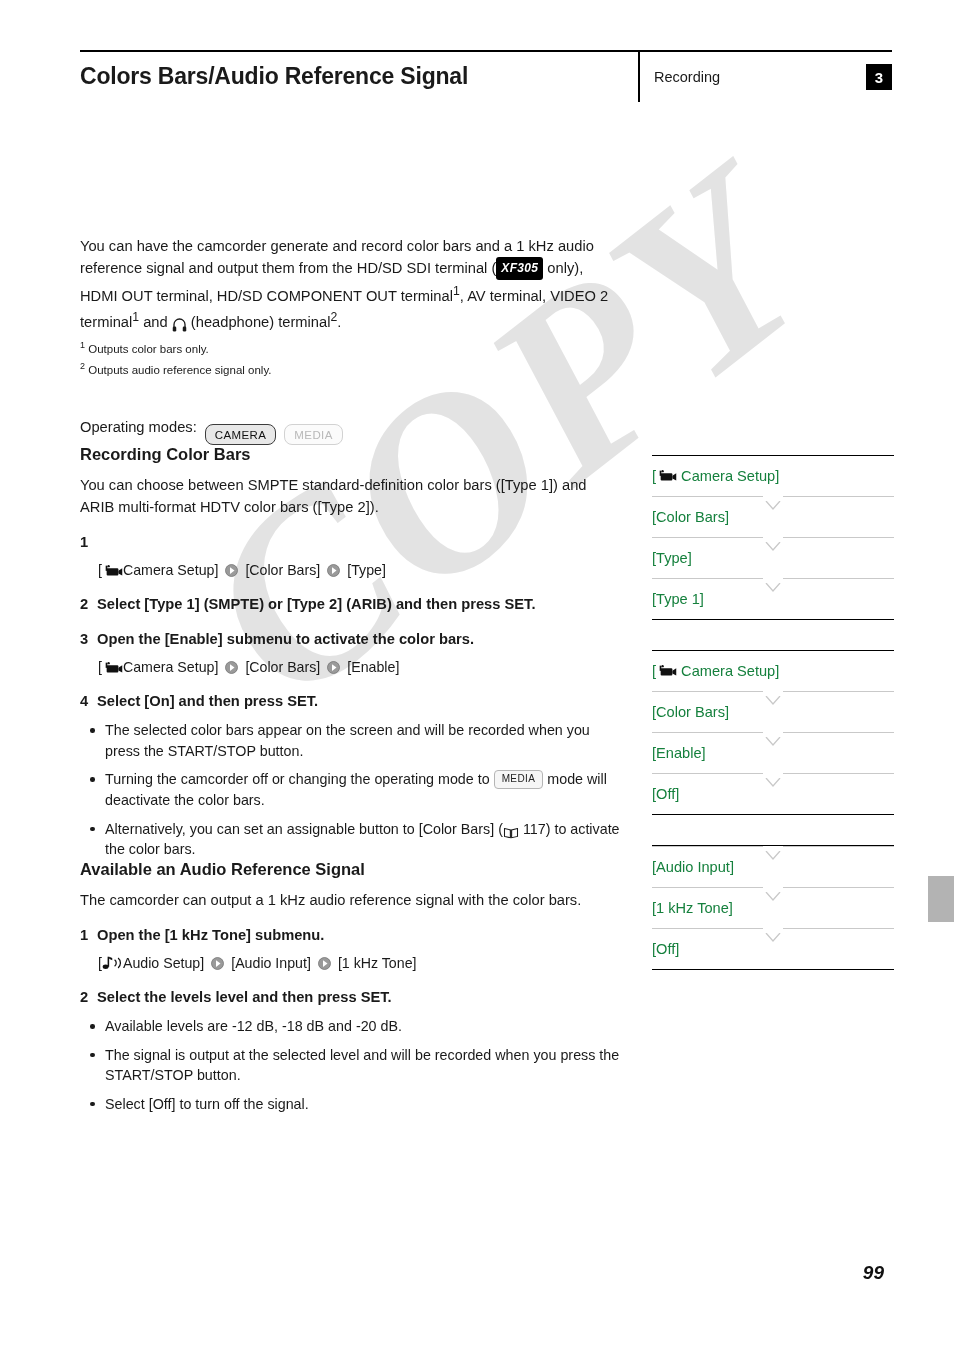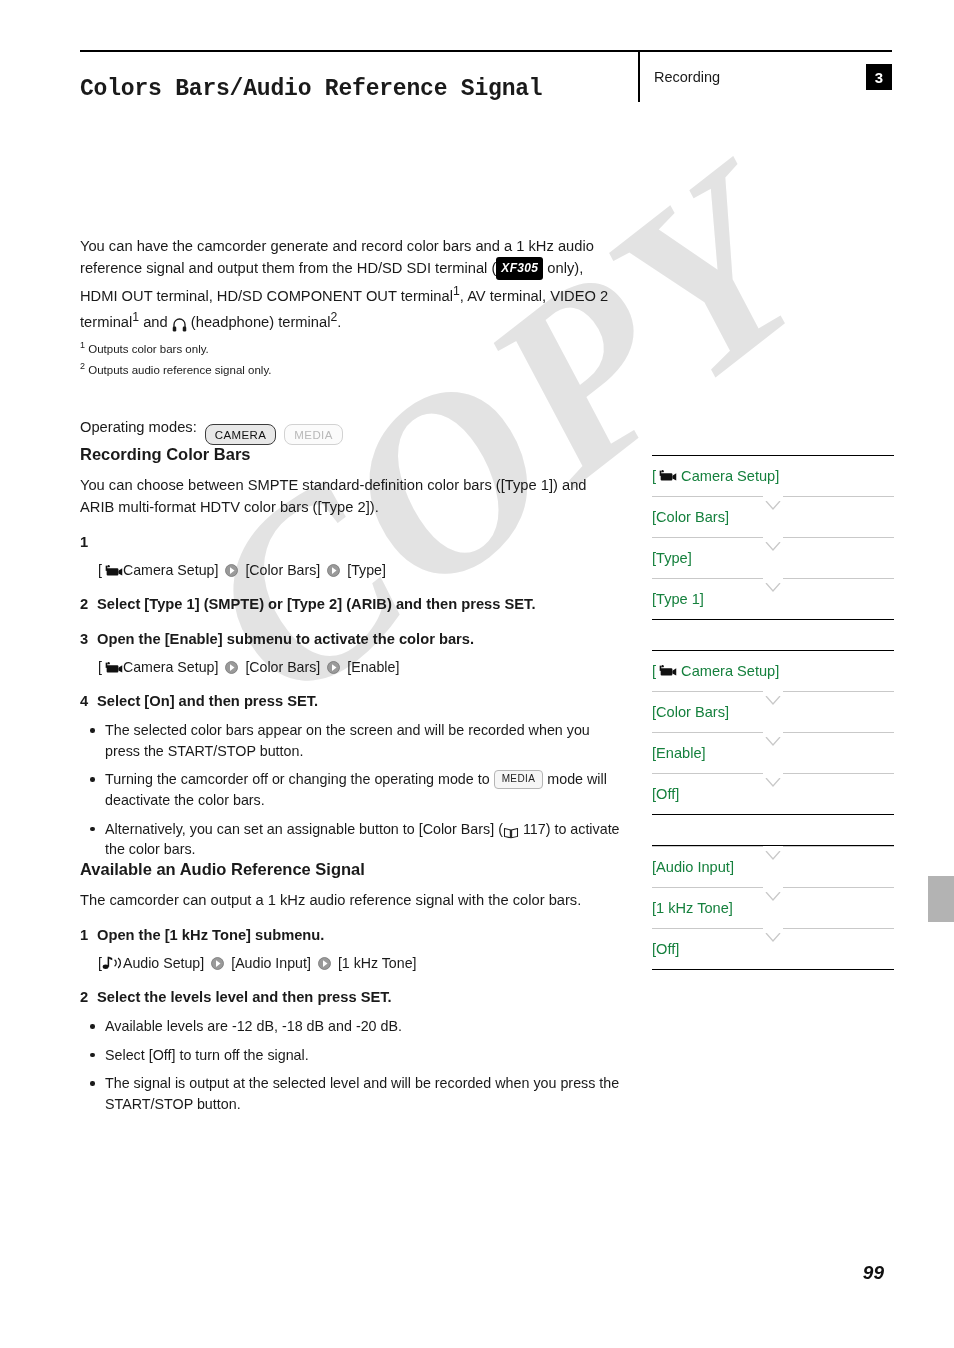--- a/index.html
+++ b/index.html
@@ -59,24 +59,23 @@
   }
   .header-row {
     display: flex;
     align-items: stretch;
     height: 50px;
   }
   .header-title {
     font-size: 23px;
     font-weight: bold;
     letter-spacing: -0.2px;
-    padding-top: 24px;
+    padding-top: 11px;
     flex: 0 0 auto;
     width: 558px;
-    font-family: Liberation Mono, monospace;
   }
   .header-right {
     border-left: 2px solid #000;
     flex: 1 1 auto;
     display: flex;
     align-items: center;
     justify-content: space-between;
     padding-left: 14px;
   }
   .header-section {
@@ -493,25 +492,25 @@
       <span>[1 kHz Tone]</span>
     </div>
 
     <div class="step">
       <div class="step-num">2</div>
       <div class="step-text">Select the levels level and then press SET.</div>
     </div>
 
     <ul class="bullets">
       <li>Available levels are -12 dB, -18 dB and -20 dB.</li>
-      <li>Select [Off] to turn off the signal.</li>
       <li>
         <span>The signal is output at the selected level and will be recorded when</span>
         <span>you press the START/STOP button.</span>
       </li>
+      <li>Select [Off] to turn off the signal.</li>
     </ul>
   </div>
 
   <div class="panels">
 
     <div class="panel panel-1">
       <div class="panel-top"></div>
       <div class="panel-row">
         <span>[</span><span class="icn icn-cam">
           <svg viewBox="0 0 32 20" width="21" height="13" aria-hidden="true">

